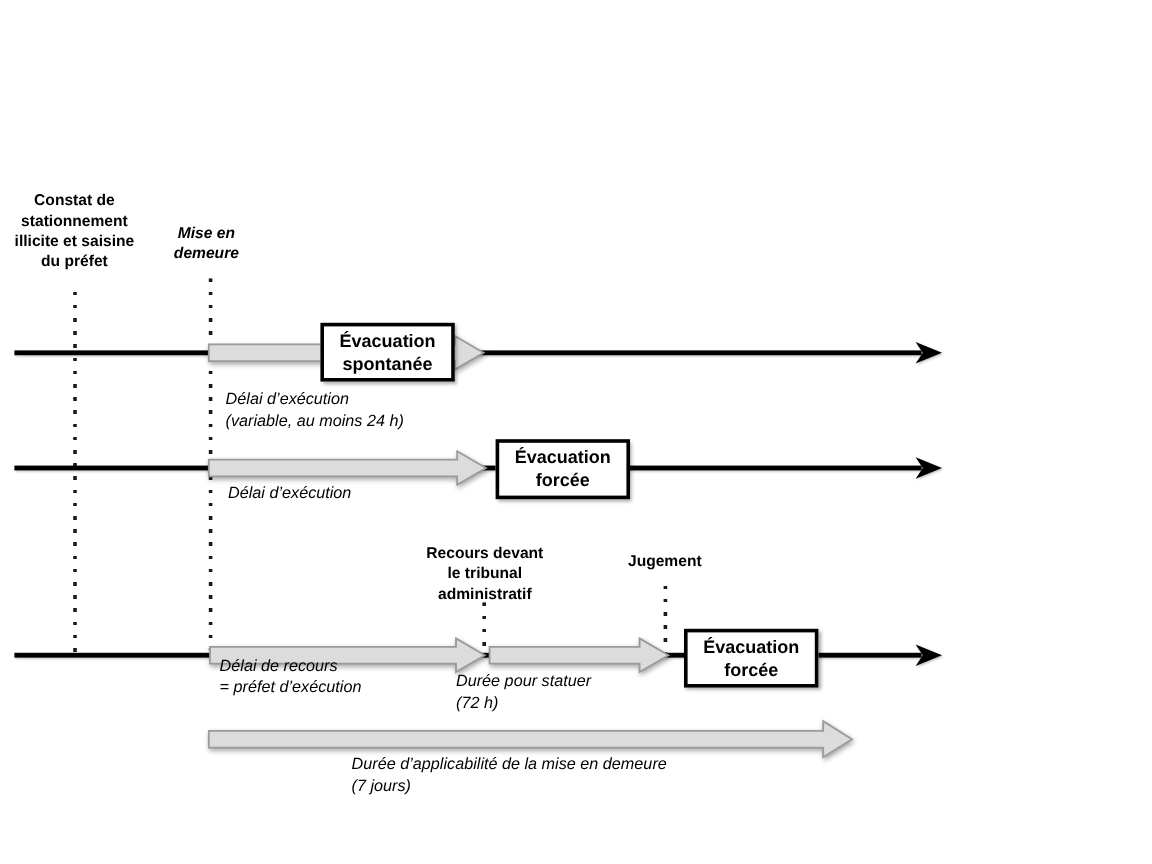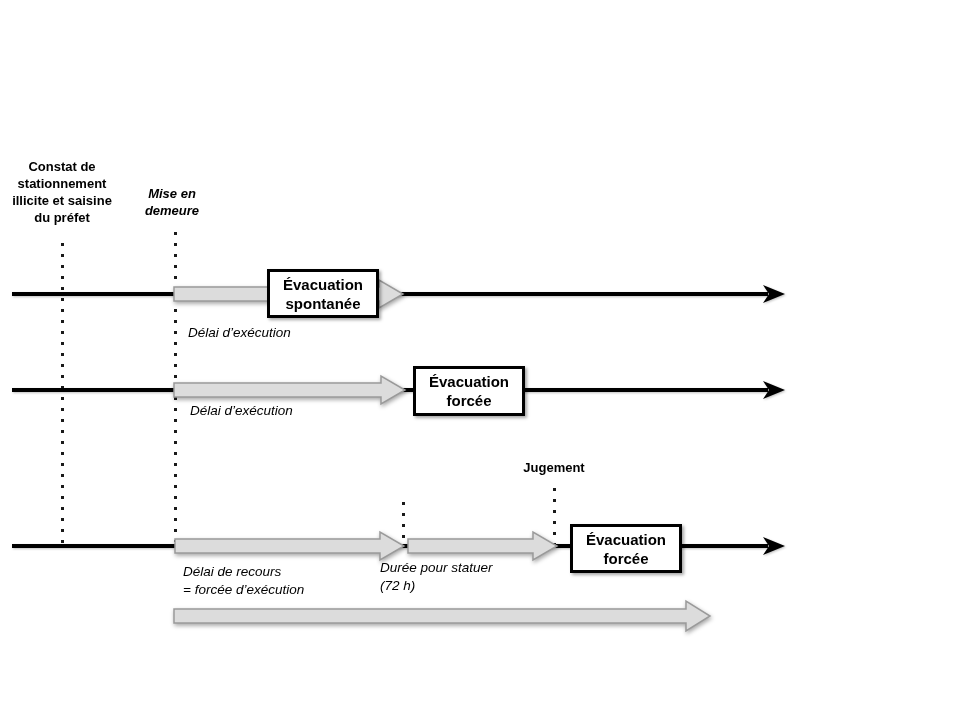--- a/index.html
+++ b/index.html
@@ -91,47 +91,53 @@
 
     <polygon class="garrow" points="408,528 533,528 533,521 557,535 533,549 533,542 408,542"></polygon>
 
     <polygon class="garrow" points="174,598 686,598 686,590 710,605 686,620 686,612 174,612"></polygon>
   </svg>
 
   <div class="milestone" style="left:10px; top:147px; width:104px;">Constat de stationnement illicite et saisine du préfet</div>
 
   <div class="milestone" style="left:137px; top:174px; width:70px;font-style:italic;">Mise en demeure</div>
 
+  <div class="milestone" style="left:352px; top:441px; width:104px;">Recours devant le tribunal administratif</div>
 
   <div class="milestone" style="left:504px; top:448px; width:100px;">Jugement</div>
 
   <div class="pbox" style="left:267px; top:258px; width:112px; height:49px;">
     <span>Évacuation spontanée</span>
   </div>
 
   <div class="pbox" style="left:413px; top:355px; width:112px; height:50px;">
     <span>Évacuation forcée</span>
   </div>
 
   <div class="pbox" style="left:570px; top:513px; width:112px; height:49px;">
     <span>Évacuation forcée</span>
   </div>
 
   <div class="delay" style="left:188px; top:313px; width:200px;">
     <div>Délai d’exécution</div>
+    <div>(variable, au moins 24 h)</div>
   </div>
 
   <div class="delay" style="left:190px; top:391px; width:200px;">
     <div>Délai d’exécution</div>
   </div>
 
-  <div class="delay" style="left:183px; top:552px; width:200px;">
+  <div class="delay" style="left:183px; top:535px; width:200px;">
     <div>Délai de recours</div>
-    <div>= forcée d’exécution</div>
+    <div>= préfet d’exécution</div>
   </div>
 
   <div class="delay" style="left:380px; top:548px; width:200px;">
     <div>Durée pour statuer</div>
     <div>(72 h)</div>
   </div>
 
+  <div class="delay" style="left:293px; top:617px; width:300px;">
+    <div>Durée d’applicabilité de la mise en demeure</div>
+    <div>(7 jours)</div>
+  </div>
 
 </div>
 
 </body></html>

